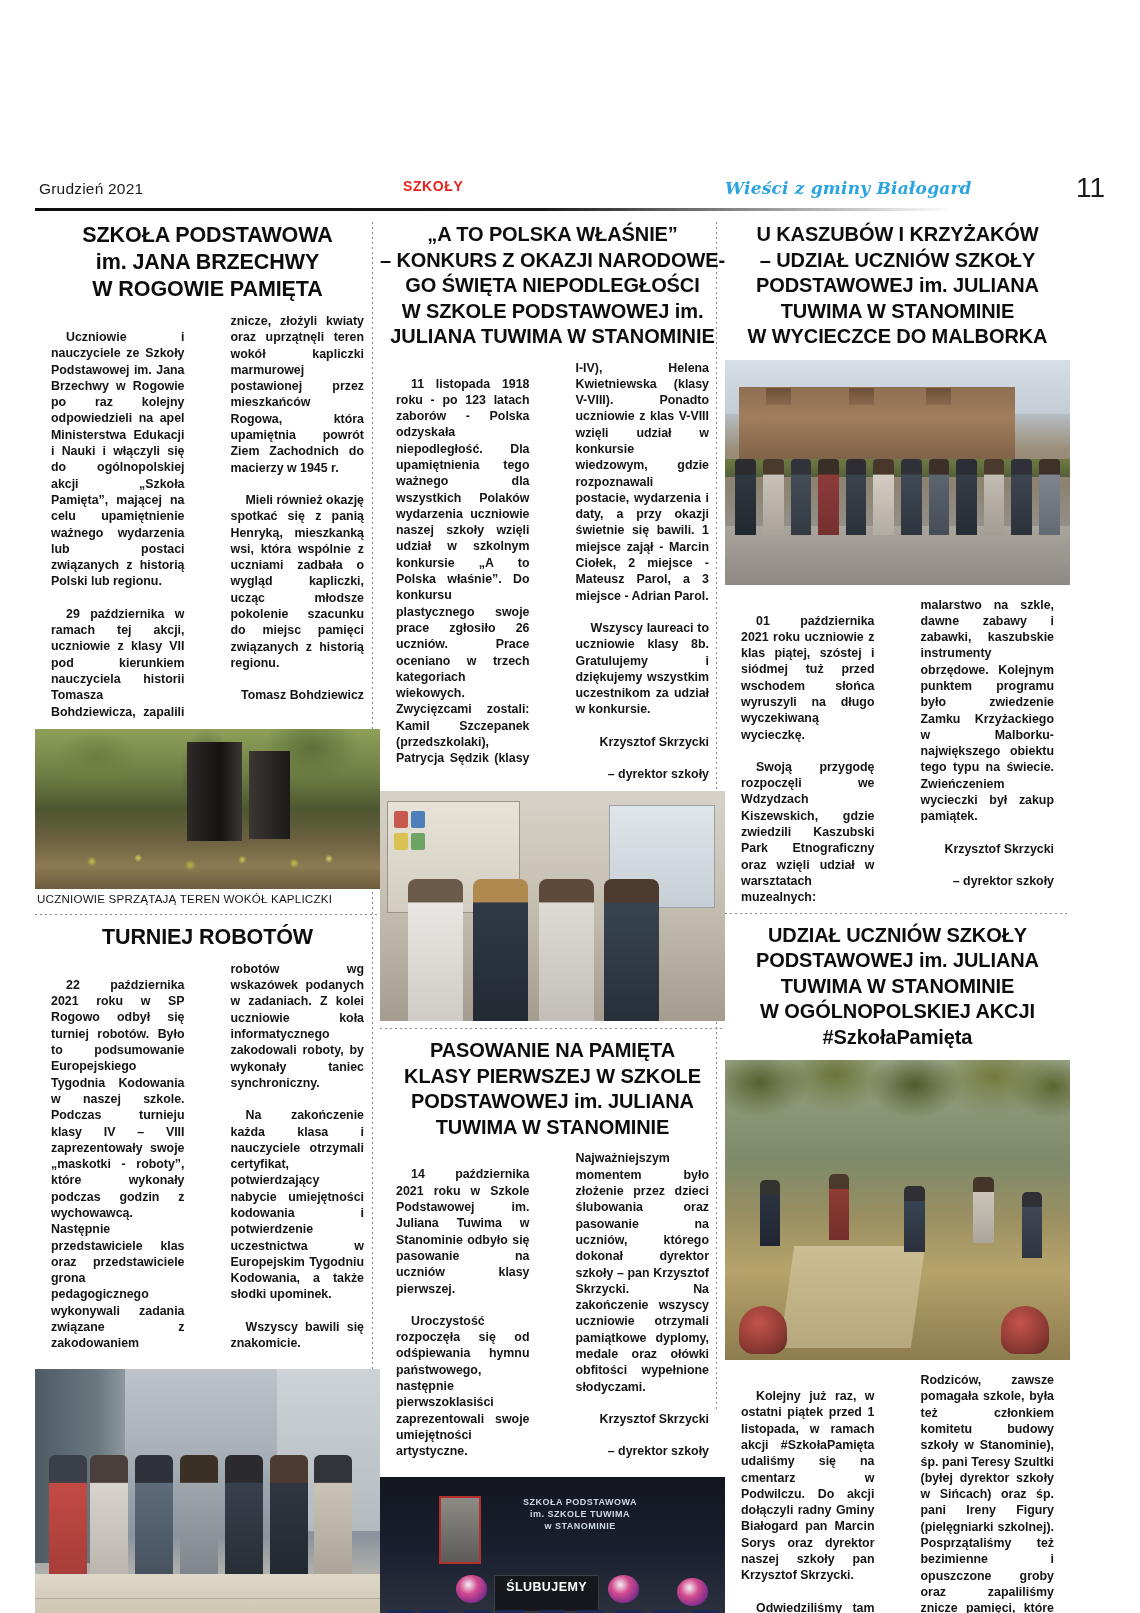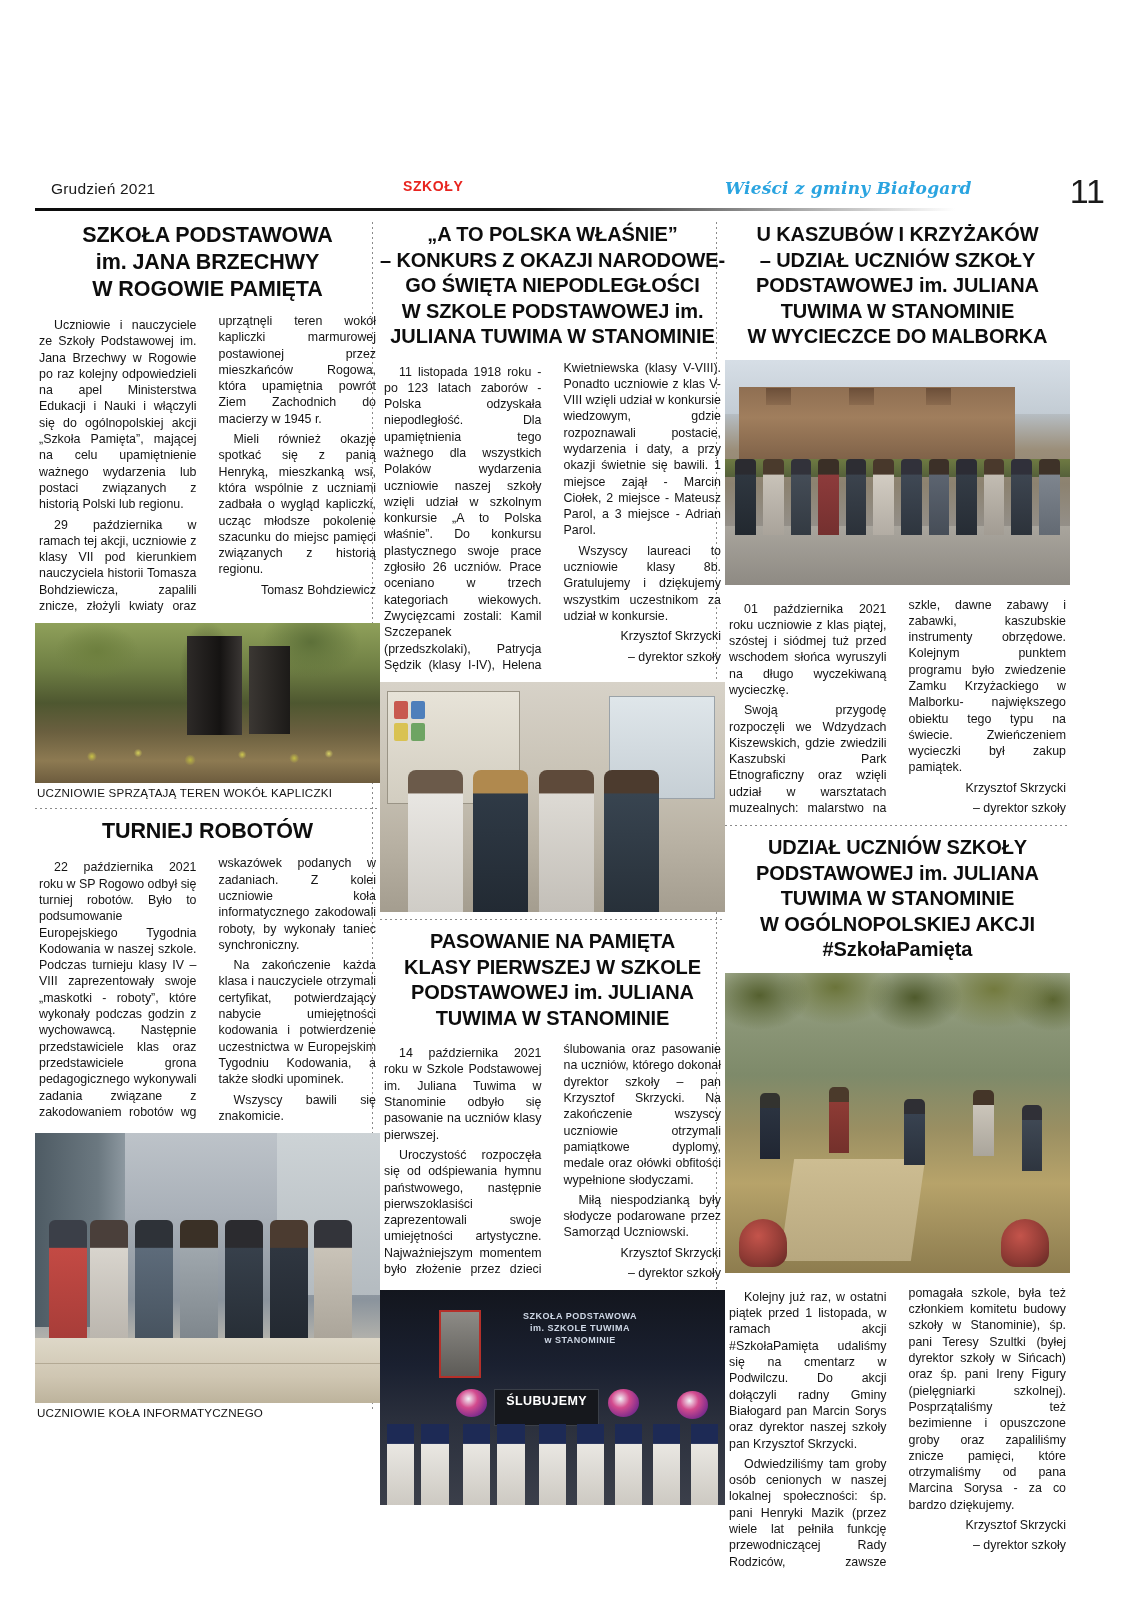--- a/index.html
+++ b/index.html
@@ -14,36 +14,36 @@
     width:1140px;height:1613px;
     background:#fff;
     box-sizing:border-box;
   }
 
   
   .masthead{
     position:absolute;left:35px;top:176px;width:1070px;height:36px;
   }
   .mh-date{
-    position:absolute;left:16px;top:4px;
+    position:absolute;left:4px;top:4px;
     font-size:15.5px;letter-spacing:.2px;color:#1a1a1a;
   }
   .mh-section{
     position:absolute;left:368px;top:2px;
     font-size:14px;font-weight:bold;color:#e8241f;letter-spacing:.6px;
   }
   .mh-brand{
     position:absolute;left:666px;top:2px;
     font-family:"DejaVu Serif", serif;
     font-style:italic;font-weight:bold;
     font-size:17px;color:#2aa4e0;letter-spacing:.2px;margin-left:24px;
   }
   .mh-page{
     position:absolute;right:0;top:-4px;
-    font-size:34px;color:#1a1a1a;
+    font-size:28px;color:#1a1a1a;
   }
   .mh-rule{
     position:absolute;left:0;top:32px;width:920px;height:3px;
     background:linear-gradient(to right,#0c0c0c 0%,#181818 55%,#9a9a9a 80%,#ffffff 100%);
   }
 
   
   .col{
     position:absolute;top:222px;width:345px;
   }
@@ -69,21 +69,21 @@
   h2.hd.small{font-size:20px;line-height:25.5px;}
 
   
   .body2{
     column-count:2;column-gap:14px;
     font-size:12.4px;line-height:16.3px;
     text-align:justify;
     hyphens:none;
     color:#141414;
   }
-  .body2 p{margin:4px;text-indent:15px;}
+  .body2 p{margin:16px;text-indent:15px;font-weight:bold;}
   .body2 p.sig{text-indent:0;text-align:right;}
 
   
   .photo{
     position:relative;width:100%;
     background:#cfcfcf;overflow:hidden;
     margin:9px 0 0 0;
   }
   .cap{
     font-size:11.6px;letter-spacing:.2px;
@@ -362,21 +362,20 @@
     <article>
       <h2 class="hd small">
         <span>PASOWANIE NA PAMIĘTA</span><br>
         <span>KLASY PIERWSZEJ W SZKOLE</span><br>
         <span>PODSTAWOWEJ im. JULIANA</span><br>
         <span>TUWIMA W STANOMINIE</span>
       </h2>
       <div class="body2">
         <p>14 października 2021 roku w Szkole Podstawowej im. Juliana Tuwima w Stanominie odbyło się pasowanie na uczniów klasy pierwszej.</p>
         <p>Uroczystość rozpoczęła się od odśpiewania hymnu państwowego, następnie pierwszoklasiści zaprezentowali swoje umiejętności artystyczne. Najważniejszym momentem było złożenie przez dzieci ślubowania oraz pasowanie na uczniów, którego dokonał dyrektor szkoły – pan Krzysztof Skrzycki. Na zakończenie wszyscy uczniowie otrzymali pamiątkowe dyplomy, medale oraz ołówki obfitości wypełnione słodyczami.</p>
-        <p>Miłą niespodzianką były słodycze podarowane przez Samorząd Uczniowski.</p>
         <p class="sig">Krzysztof Skrzycki</p>
         <p class="sig">– dyrektor szkoły</p>
       </div>
       <div class="photo ph-cer">
         <div class="portrait"></div>
         <div class="banner-txt">
           <span>SZKOŁA PODSTAWOWA</span><br>
           <span>im. SZKOLE TUWIMA</span><br>
           <span>w STANOMINIE</span>
         </div>

